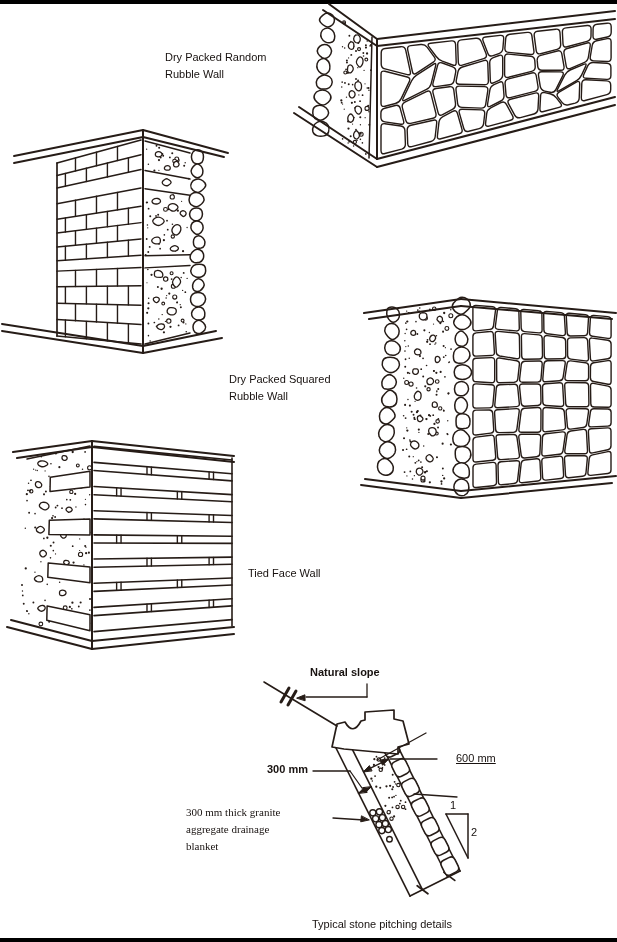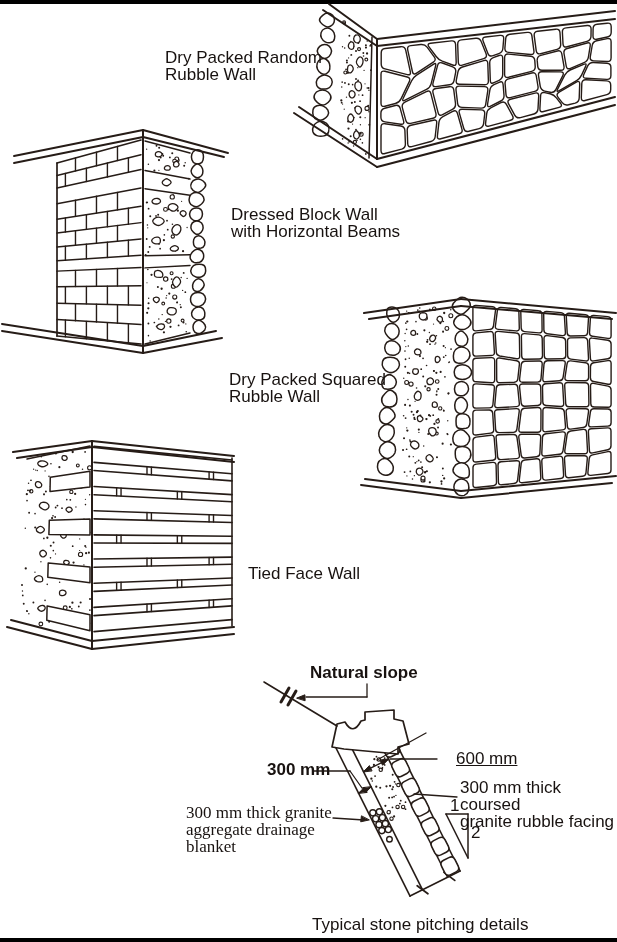--- a/index.html
+++ b/index.html
@@ -1,20 +1,20 @@
 <!DOCTYPE html>
 <html><head>
 <meta charset="utf-8">
 <style>
   html,body{margin:0;padding:0;background:#ffffff;}
   #page{position:relative;width:617px;height:942px;background:#ffffff;overflow:hidden;
         font-family:"Liberation Sans", sans-serif;color:#181210;}
   .bar{position:absolute;left:0;width:617px;height:4px;background:#000;}
   #diagram-svg{position:absolute;left:0;top:0;}
-  .lbl{position:absolute;font-size:17px;line-height:17px;white-space:pre-line;color:#181210;}
+  .lbl{position:absolute;font-size:11px;line-height:17px;white-space:pre-line;color:#181210;}
 </style>
 </head>
 <body>
 
 <div id="page">
   <div class="bar" style="top:0;"></div>
   <div class="bar" style="top:938px;"></div>
 
   <svg id="diagram-svg" width="617" height="942" viewBox="0 0 617 942">
     <g id="gw1">
@@ -878,30 +878,26 @@
         <line x1="333" y1="818" x2="364" y2="820" stroke="#261c17" stroke-width="1.3" stroke-linecap="round"></line>
         <path d="M369 820 L360.7 821.8 L361.4 816.2 Z" stroke="#261c17" stroke-width="1" fill="#261c17" stroke-linejoin="round" stroke-linecap="round"></path>
         <line x1="446" y1="814" x2="468" y2="814" stroke="#261c17" stroke-width="1.5" stroke-linecap="round"></line>
         <line x1="468" y1="814" x2="468" y2="858" stroke="#261c17" stroke-width="1.5" stroke-linecap="round"></line>
         <line x1="446" y1="814" x2="468" y2="858" stroke="#261c17" stroke-width="1.5" stroke-linecap="round"></line>
       </g>
   </svg>
 
   <div class="lbl" style="left:165px;top:49px;">Dry Packed Random
 Rubble Wall</div>
-  <div class="lbl" style="left:231px;top:206px;">Dressed Block Wall
-with Horizontal Beams</div>
   <div class="lbl" style="left:229px;top:371px;">Dry Packed Squared
 Rubble Wall</div>
   <div class="lbl" style="left:248px;top:533px;margin-top:32px;">Tied Face Wall</div>
 
   <div class="lbl" style="left:310px;top:664px;font-weight:bold;">Natural slope</div>
   <div class="lbl" style="left:456px;top:750px;text-decoration:underline;">600 mm</div>
   <div class="lbl" style="left:267px;top:761px;font-weight:bold;">300 mm</div>
-  <div class="lbl" style="left:460px;top:779px;">300 mm thick coursed
-granite rubble facing</div>
   <div class="lbl" style="left:186px;top:804px;font-family:Liberation Serif, serif;">300 mm thick granite
 aggregate drainage
 blanket</div>
   <div class="lbl" style="left:450px;top:797px;">1</div>
   <div class="lbl" style="left:471px;top:824px;">2</div>
   <div class="lbl" style="left:312px;top:916px;">Typical stone pitching details</div>
 </div>
 
 </body></html>

